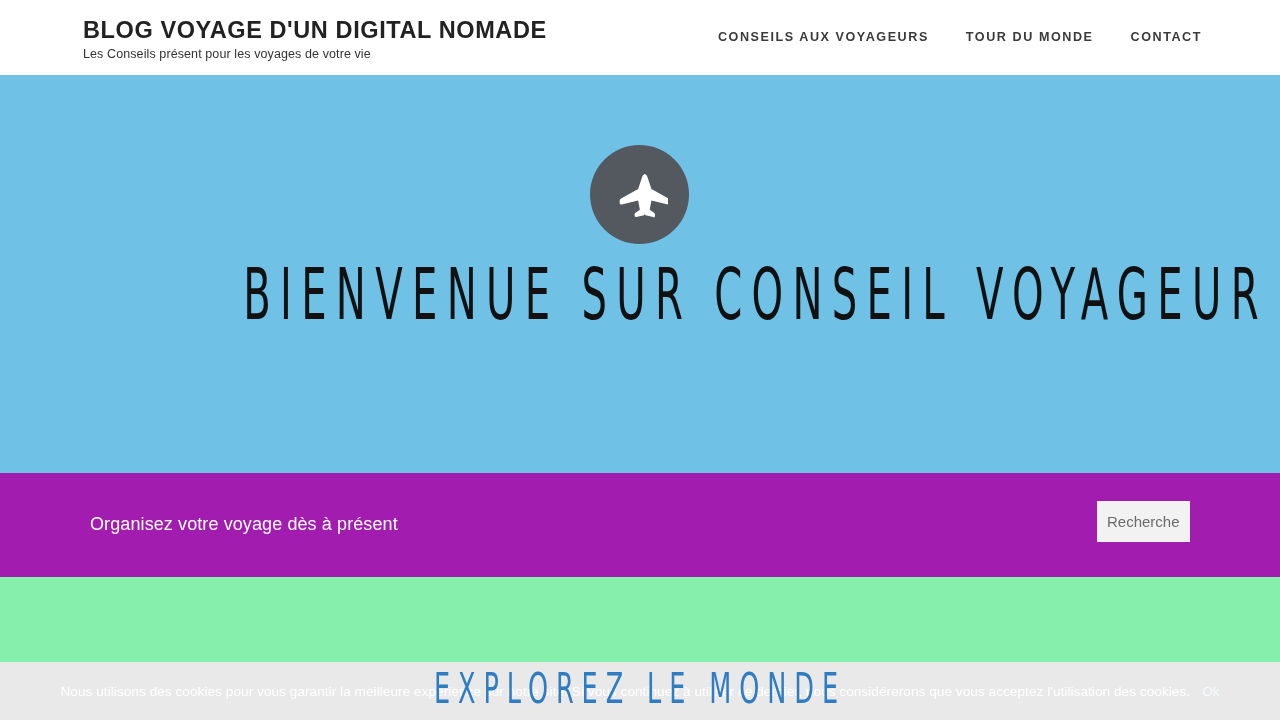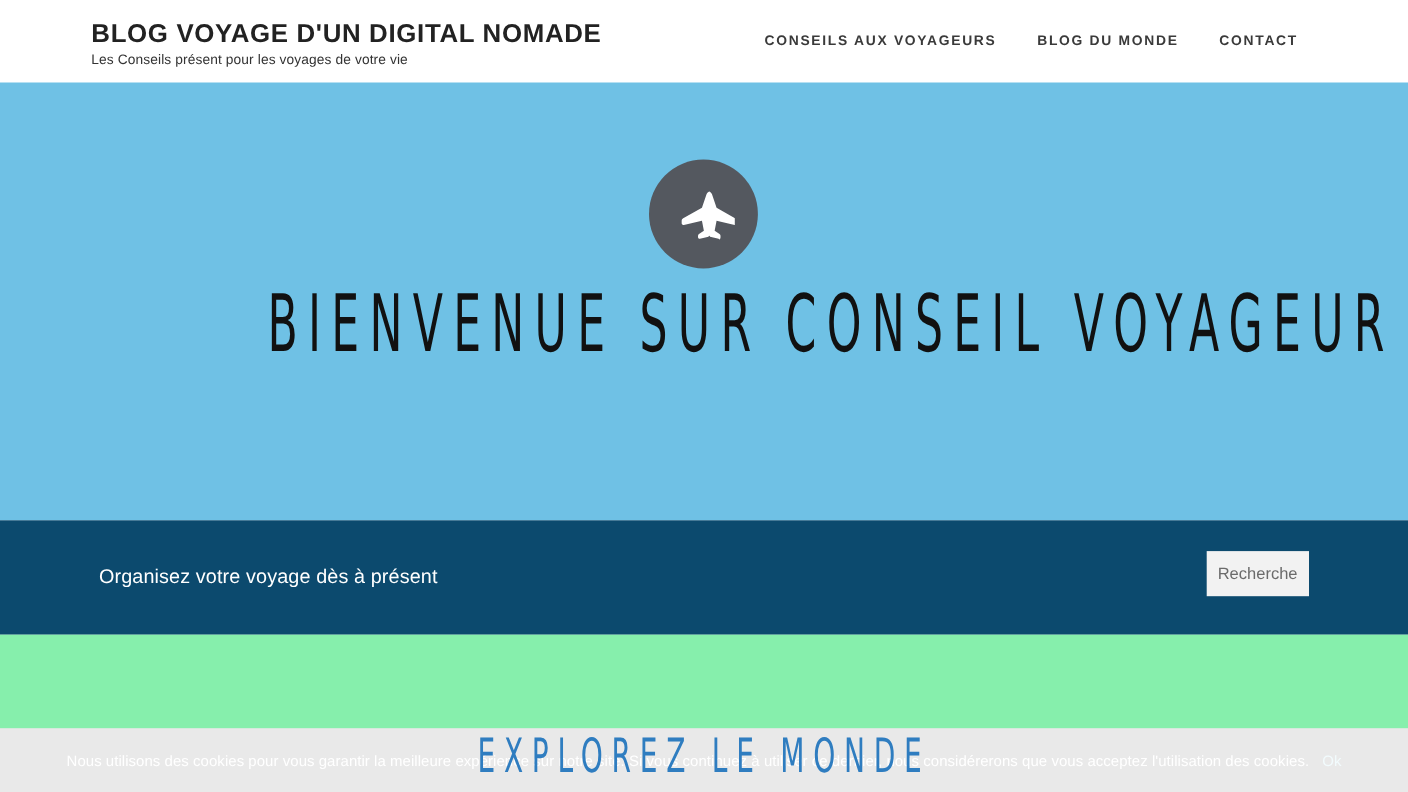--- a/index.html
+++ b/index.html
@@ -27,21 +27,21 @@
     white-space: nowrap;
   }
   .brand-sub {
     font-size: 12.5px;
     color: #333333;
     letter-spacing: 0.1px;
     margin-top: 2px;
     white-space: nowrap;
   }
   .nav {
-    position: absolute; right: 100px; top: 30px;
+    position: absolute; right: 78px; top: 30px;
     display: flex; align-items: center; gap: 37px;
   }
   .nav-item {
     font-size: 12.6px;
     font-weight: 700;
     letter-spacing: 1.55px;
     color: #3a3a3a;
     text-decoration: none;
     white-space: nowrap;
     cursor: pointer;
@@ -73,21 +73,21 @@
     transform: scaleX(0.62);
     transform-origin: center center;
     white-space: nowrap;
     line-height: 1.05;
   }
 
   
   .band {
     position: absolute; top: 473px; left: 0;
     width: 1280px; height: 104px;
-    background: #0c4a6e;
+    background: #a21caf;
   }
   .band-text {
     position: absolute; left: 90px; top: 41px;
     font-size: 18px;
     color: #ffffff;
     letter-spacing: 0.1px;
     white-space: nowrap;
   }
   .search-wrap {
     position: absolute; right: 90px; top: 28px;
@@ -165,21 +165,21 @@
 
 <div class="page">
 
   <div class="header">
     <div class="brand">
       <div class="brand-title">BLOG VOYAGE D'UN DIGITAL NOMADE</div>
       <div class="brand-sub">Les Conseils présent pour les voyages de votre vie</div>
     </div>
     <div class="nav">
       <a class="nav-item">CONSEILS AUX VOYAGEURS</a>
-      <a class="nav-item">BLOG DU MONDE</a>
+      <a class="nav-item">TOUR DU MONDE</a>
       <a class="nav-item">CONTACT</a>
     </div>
   </div>
 
   <div class="hero">
     <div class="hero-badge">
       <span>
         <svg width="56" height="56" viewBox="0 0 24 24" aria-hidden="true">
           <path fill="#ffffff" d="M21 14.5c0-.7-.45-1.3-1.2-1.55L14.6 11.2 10.5 3.9c-.2-.36-.58-.6-1-.6h-.9c-.45 0-.77.42-.66.85L9.6 11.2l-3.9.75-1.3-1.9c-.16-.24-.43-.38-.72-.38h-.5c-.38 0-.66.35-.58.72l.77 3.35c.5.2.5.42 0 .62l-.77 3.35c-.8.37.2.72.58.72h.5c.29 0 .56-.14.72-.38l1.3-1.9 3.9.75-1.66 7.05c-.11.43.21.85.66.85h.9c.42 0 .8-.24 1-.6l4.1-7.3 5.2-1.75c.75-.25 1.2-.85 1.2-1.55z" transform="rotate(-90 12 12)"></path>
         </svg>

